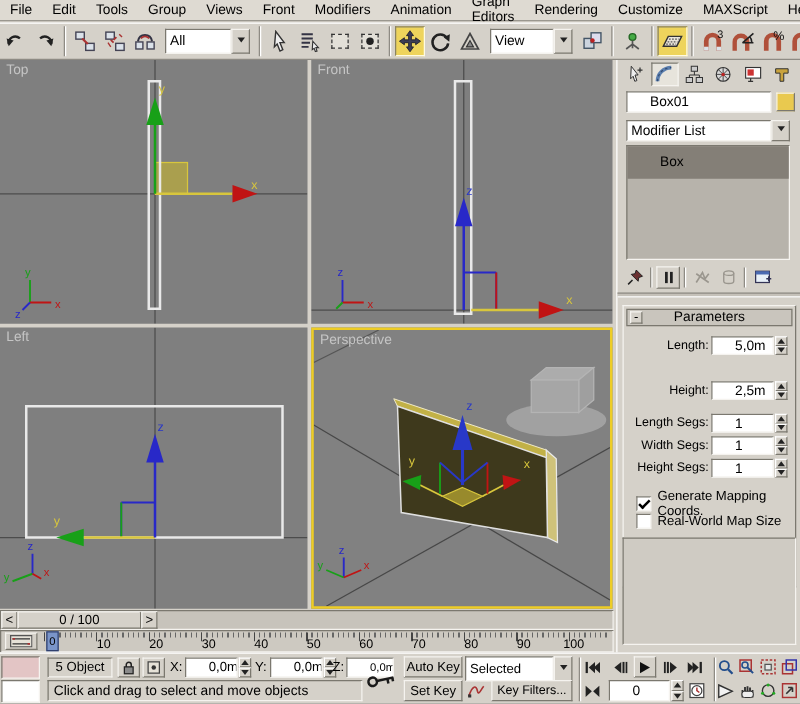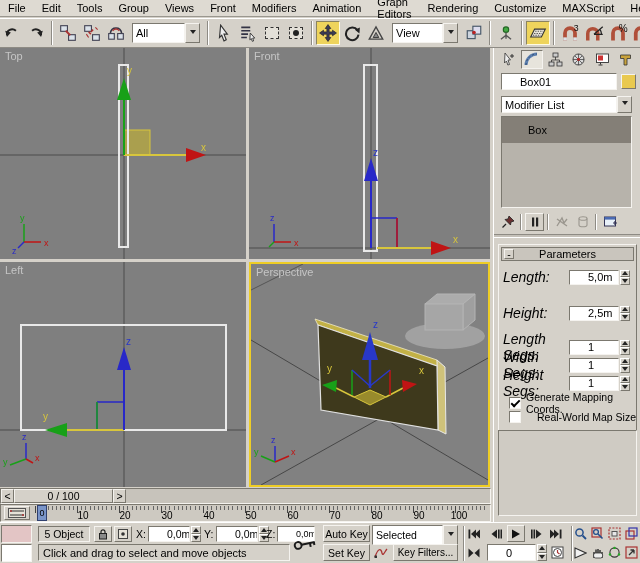--- a/index.html
+++ b/index.html
@@ -29,21 +29,21 @@
   
   .vp{position:absolute;background:#7f7f7f;overflow:hidden;}
   .vplabel{position:absolute;left:5px;top:2px;color:#c5c5c5;z-index:3;}
   .vp svg{position:absolute;left:0;top:0;}
   #vp-persp{border:2px solid #eecd25;}
   
   #cpanel{position:absolute;left:493px;top:48px;width:147px;height:474px;background:#d5d1c9;border-left:1px solid #fff;}
   .ptab{width:23px;height:19px;display:flex;align-items:center;justify-content:center;}
   .ptab.on{background:#e7e4dc;border:1px solid;border-color:#7b786f #f5f3ef #f5f3ef #7b786f;}
   .prow{position:absolute;display:flex;align-items:center;}
-  .plabel{width:66px;padding-right:2px;font-size:14px;font-style:italic;}
+  .plabel{width:66px;text-align:right;padding-right:2px;font-size:10px;}
   .pfield{width:50px;height:15px;font-size:11px;}
   .spn{width:10px;height:15px;display:flex;flex-direction:column;margin-left:1px;}
   .spn i{flex:1;background:#d5d1c9;border:1px solid;border-color:#fff #7b786f #7b786f #fff;
          display:flex;align-items:center;justify-content:center;}
   .spn i.u::after{content:"";border:3px solid transparent;border-bottom:4px solid #222;margin-top:-3px;}
   .spn i.d::after{content:"";border:3px solid transparent;border-top:4px solid #222;margin-bottom:-3px;}
   .cb{width:12px;height:12px;background:#fff;border:1px solid;border-color:#7b786f #f5f3ef #f5f3ef #7b786f;flex:none;}
   .cb.ck::after{content:"";display:block;width:7px;height:3px;border-left:2px solid #000;
                 border-bottom:2px solid #000;transform:rotate(-45deg);margin:2px 0 0 1px;}
   
@@ -486,21 +486,21 @@
           </div>
         <div class="spn">
             <i class="u"></i>
             <i class="d"></i>
           </div>
       </div>
       <div class="prow" style="left:10px;top:146px;gap:5px;">
         <div class="cb ck"></div>
         <span style="font-size:10.5px">Generate Mapping Coords.</span>
       </div>
-      <div class="prow" style="left:10px;top:166px;gap:16px;text-align:center;">
+      <div class="prow" style="left:10px;top:166px;gap:5px;text-align:center;">
         <div class="cb"></div>
         <span style="font-size:10.5px">Real-World Map Size</span>
       </div>
     </div>
 
     <div class="abs sunken" style="left:4px;top:382px;width:139px;height:86px;background:#cfcbc3;"></div>
   </div>
 
   <div id="tslider">
     <div class="raised sbtn" style="width:13px;flex:none;">

